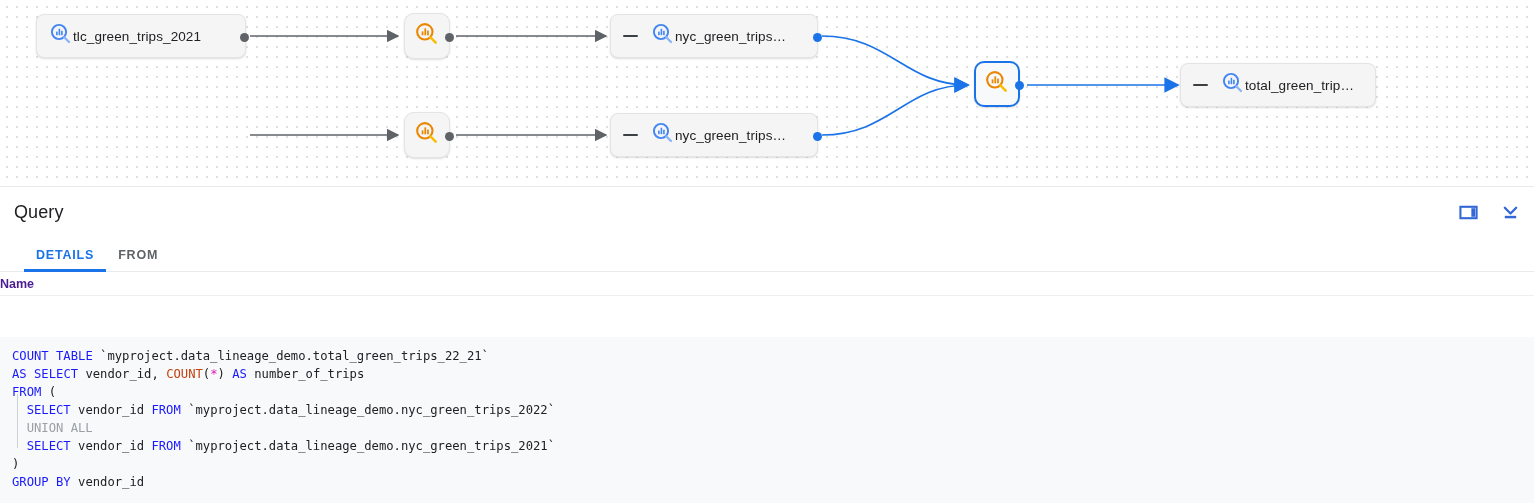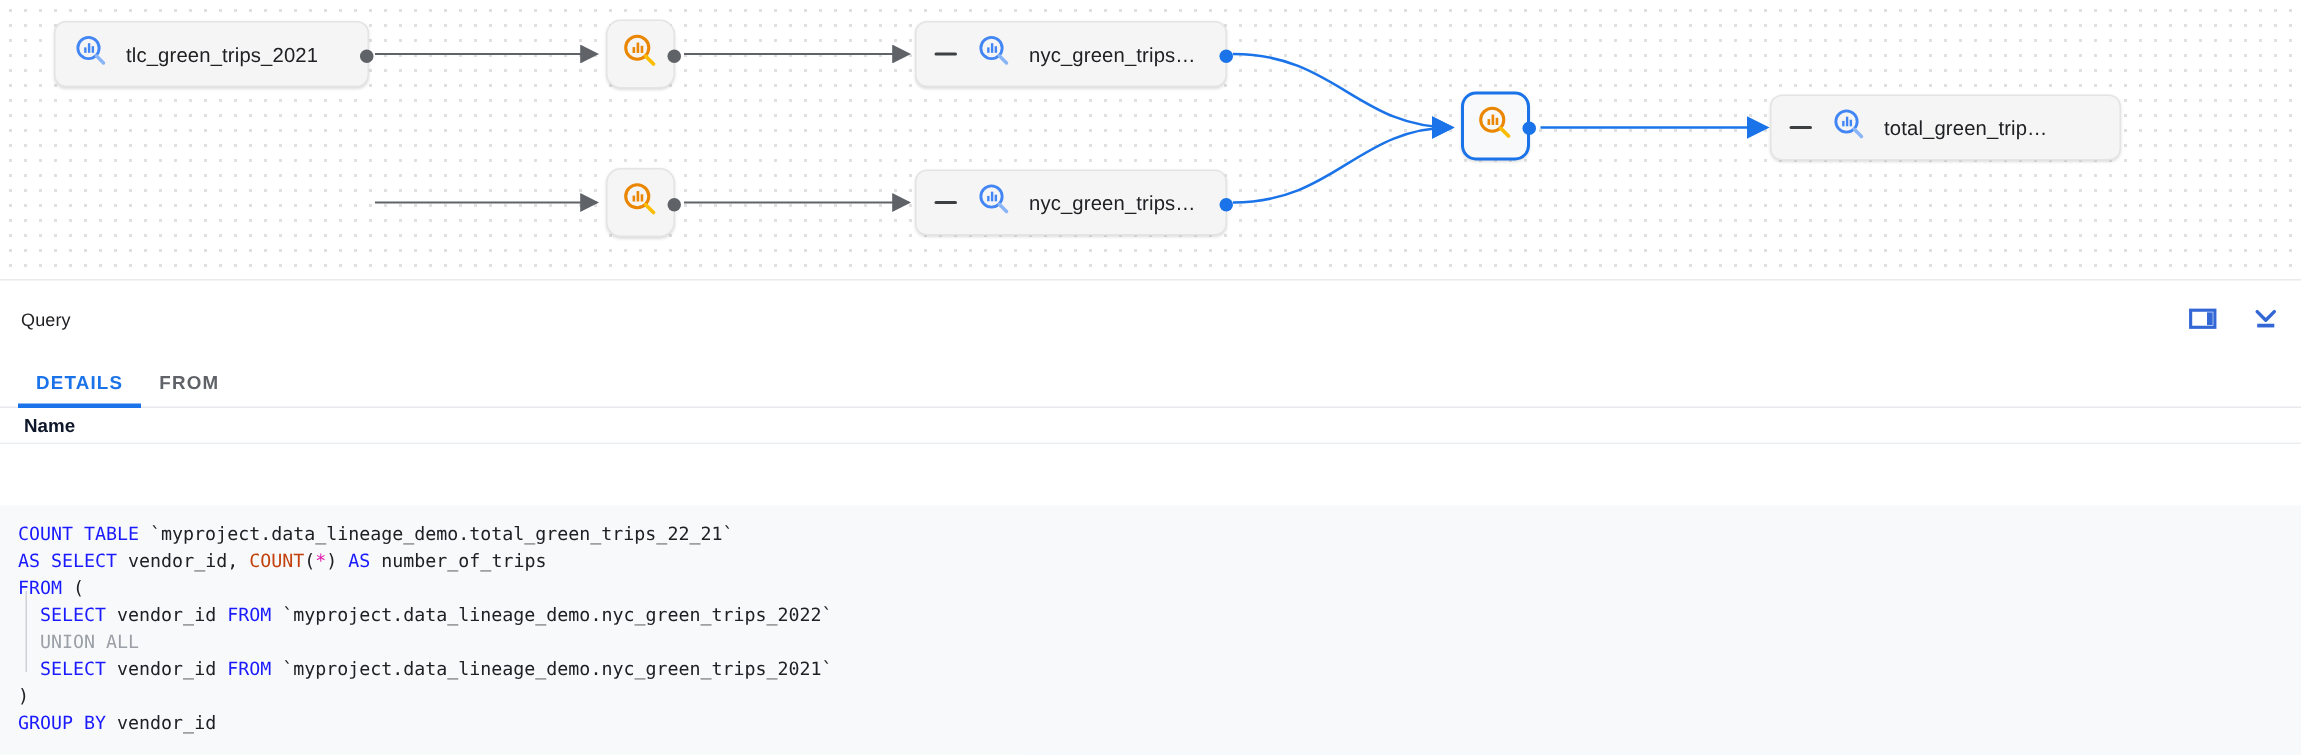--- a/index.html
+++ b/index.html
@@ -49,21 +49,20 @@
     border-radius: 1px;
     margin-right: 13px;
     flex: 0 0 auto;
   }
   .node-icon { flex: 0 0 auto; display: block; }
   .node-label {
     font-size: 13.5px;
     color: #202124;
     font-weight: 500;
     letter-spacing: .1px;
-    margin-left: 11px;
     white-space: nowrap;
   }
   .port {
     position: absolute;
     width: 9px; height: 9px;
     border-radius: 50%;
     background: #5f6368;
   }
   .port.blue { background: #1a73e8; }
 
@@ -85,42 +84,42 @@
     border-top: 1px solid #e8eaed;
   }
   .panel-header {
     position: relative;
     height: 51px;
     display: flex;
     align-items: center;
     padding: 0 16px 0 14px;
   }
   .panel-title {
-    font-size: 12px;
+    font-size: 18px;
     color: #202124;
     font-weight: 400;
     letter-spacing: .1px;
   }
   .header-actions {
     position: absolute;
     right: 12px; top: 0; bottom: 0;
     display: flex; align-items: center; gap: 18px;
   }
   .icon-btn {
     width: 24px; height: 24px;
     display: flex; align-items: center; justify-content: center;
     cursor: pointer;
   }
 
   .tabs {
     height: 34px;
     display: flex;
     align-items: stretch;
     border-bottom: 1px solid #e8eaed;
-    padding-left: 12px;
+    padding-left: 24px;
   }
   .tab {
     display: flex; align-items: center;
     padding: 0 12px;
     font-size: 12.5px;
     font-weight: 600;
     letter-spacing: .8px;
     color: #5f6368;
     cursor: pointer;
     position: relative;
@@ -138,22 +137,22 @@
   .drow {
     display: flex;
     align-items: center;
     height: 24px;
     border-bottom: 1px solid #eceff1;
     font-size: 12.5px;
   }
   .dkey {
     width: 150px;
     flex: 0 0 150px;
-    padding-left: 16px;
-    color: #0f172a;
+    padding-left: 0;
+    color: #4c1d95;
     font-weight: 700;
   }
   .dval {
     color: #5f6368;
     font-weight: 400;
     white-space: nowrap;
     overflow: hidden;
     text-overflow: ellipsis;
   }
   .details-pad { height: 22px; }
@@ -295,21 +294,21 @@
         <circle cx="10" cy="10" r="7.1" fill="none" stroke="#ea8600" stroke-width="1.9"></circle>
         <rect x="7.1" y="9.6" width="1.6" height="3.6" fill="#ea8600"></rect>
         <rect x="9.6" y="6.8" width="1.6" height="6.4" fill="#ea8600"></rect>
         <rect x="12.1" y="8.8" width="1.6" height="4.4" fill="#ea8600"></rect>
         <line x1="15.2" y1="15.2" x2="20" y2="20" stroke="#fbbc04" stroke-width="2.3" stroke-linecap="round"></line>
       </svg>
     </span>
     <span class="port blue" style="right:-6px; top:17.5px;"></span>
   </div>
 
-  <div class="node table" style="left:1180px; top:63px; width:234px;">
+  <div class="node table" style="left:1180px; top:63px; width:196px;">
     <span class="collapse-dash"></span>
     <span class="node-icon">
       <svg width="24" height="24" viewBox="0 0 24 24">
         <circle cx="10" cy="10" r="7.1" fill="none" stroke="#4285f4" stroke-width="1.9"></circle>
         <rect x="7.1" y="9.6" width="1.6" height="3.6" fill="#4285f4"></rect>
         <rect x="9.6" y="6.8" width="1.6" height="6.4" fill="#4285f4"></rect>
         <rect x="12.1" y="8.8" width="1.6" height="4.4" fill="#4285f4"></rect>
         <line x1="15.2" y1="15.2" x2="20" y2="20" stroke="#8ab4f8" stroke-width="2.3" stroke-linecap="round"></line>
       </svg>
     </span>

